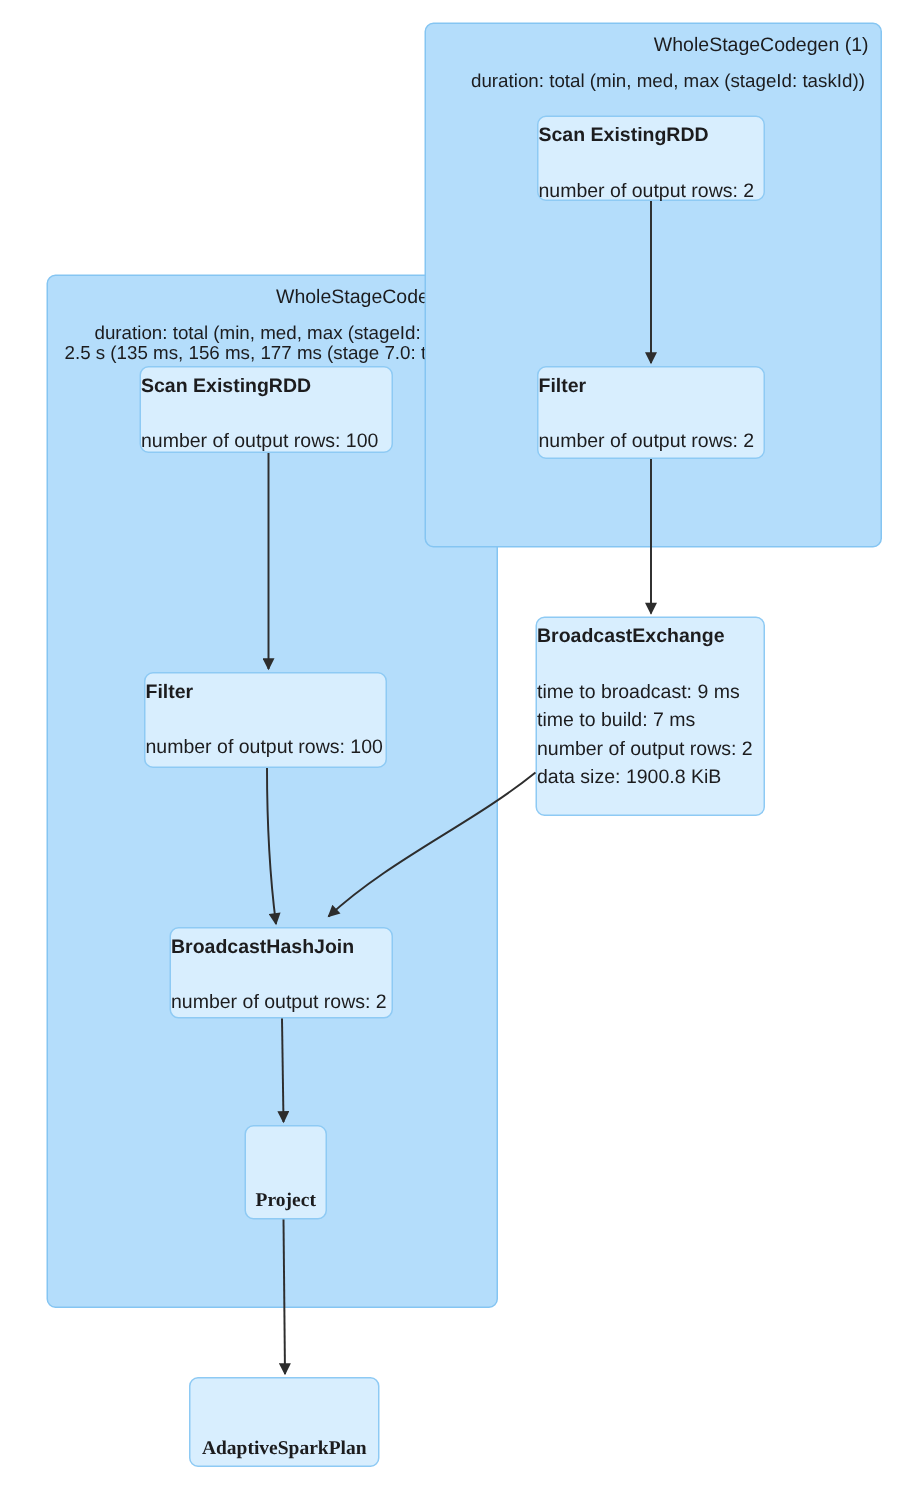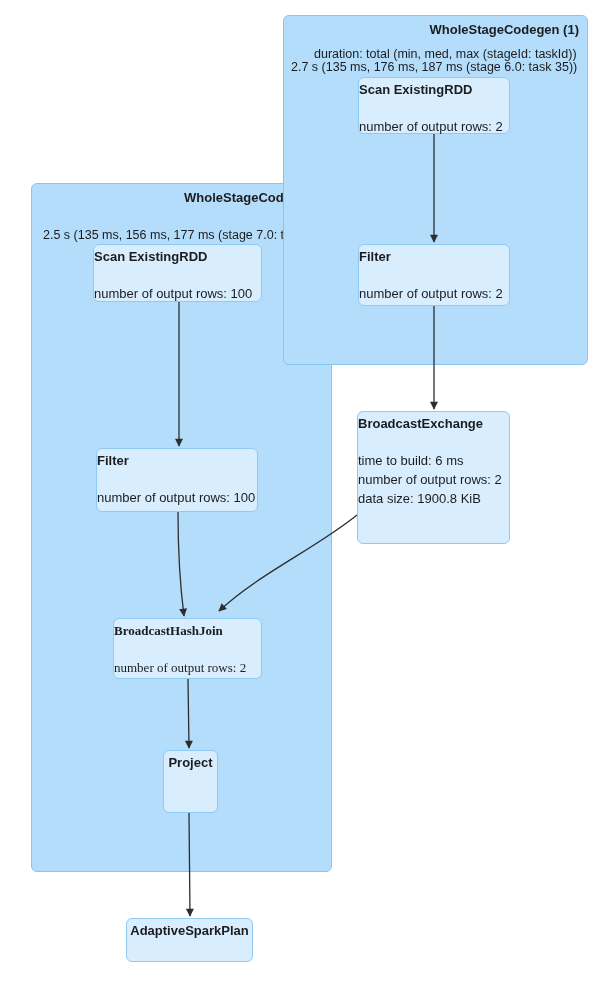--- a/index.html
+++ b/index.html
@@ -27,21 +27,21 @@
     position: absolute;
     background: var(--cluster-fill);
     border: 1px solid var(--cluster-border);
     border-radius: 6px;
   }
   #cluster-codegen2 { left: 31px; top: 183px; width: 301px; height: 689px; z-index: 1; }
   #cluster-codegen1 { left: 283px; top: 15px; width: 305px; height: 350px; z-index: 2; }
   .cluster-title {
     position: absolute;
     font-size: 13px;
-    font-weight: bold;
+    font-weight: normal;
     white-space: nowrap;
     line-height: 15px;
   }
   #cluster-codegen1 .cluster-title { top: 6px; right: 8px; }
   #cluster-codegen2 .cluster-title { top: 6px; left: 152px; }
   .cluster-duration {
     position: absolute;
     font-size: 12.5px;
     white-space: nowrap;
     line-height: 13px;
@@ -61,27 +61,28 @@
     white-space: nowrap;
   }
   .node-title { font-size: 13px; font-weight: bold; line-height: 15px; }
   .node-metrics { margin-top: 20px; }
   .metric { font-size: 13px; line-height: 19px; }
   #n-scan1   { left: 358px; top: 77px;  width: 152px; height: 57px; }
   #n-filter1 { left: 358px; top: 244px; width: 152px; height: 62px; }
   #n-be      { left: 357px; top: 411px; width: 153px; height: 133px; }
   #n-scan2   { left: 93px;  top: 244px; width: 169px; height: 58px; }
   #n-filter2 { left: 96px;  top: 448px; width: 162px; height: 64px; }
-  #n-bhj     { left: 113px; top: 618px; width: 149px; height: 61px; font-family: Liberation Serif, serif; }
+  #n-bhj     { left: 113px; top: 618px; width: 149px; height: 61px; }
   #n-project { left: 163px; top: 750px; width: 55px;  height: 63px; }
-  #n-asp     { left: 126px; top: 918px; width: 127px; height: 44px; }
+  #n-asp     { left: 126px; top: 918px; width: 127px; height: 60px; }
   .node.center {
     display: flex;
-    align-items: flex-start;
+    align-items: flex-end;
     justify-content: center;
+    font-family: Liberation Serif, serif;
   }
   .node.center .node-title { line-height: 16px; }
   
   #edges {
     position: absolute;
     left: 0; top: 0;
     width: 614px; height: 997px;
     z-index: 10;
     pointer-events: none;
   }
@@ -92,47 +93,48 @@
   }
   #edges .arrowhead { fill: var(--edge); }
 </style>
 </head>
 <body>
 
 <div class="stage">
 
   <div class="cluster" id="cluster-codegen2">
     <div class="cluster-title">WholeStageCodege</div>
+    <div class="cluster-duration dur1">duration: total (min, med, max (stageId:</div>
     <div class="cluster-duration dur2">2.5 s (135 ms, 156 ms, 177 ms (stage 7.0: t</div>
   </div>
 
   <div class="cluster" id="cluster-codegen1">
     <div class="cluster-title">WholeStageCodegen (1)</div>
     <div class="cluster-duration dur1">duration: total (min, med, max (stageId: taskId))</div>
-    <div class="cluster-duration dur2">2.7 s (135 ms, 176 ms, 187 ms (stage 6.0: task 35))</div>
   </div>
 
   <div class="node" id="n-scan1">
     <div class="node-title">Scan ExistingRDD</div>
     <div class="node-metrics">
       <div class="metric">number of output rows: 2</div>
     </div>
   </div>
 
   <div class="node" id="n-filter1">
     <div class="node-title">Filter</div>
     <div class="node-metrics">
       <div class="metric">number of output rows: 2</div>
     </div>
   </div>
 
   <div class="node" id="n-be">
     <div class="node-title">BroadcastExchange</div>
     <div class="node-metrics">
-      <div class="metric">time to build: 6 ms</div>
+      <div class="metric">time to broadcast: 9 ms</div>
+      <div class="metric">time to build: 7 ms</div>
       <div class="metric">number of output rows: 2</div>
       <div class="metric">data size: 1900.8 KiB</div>
     </div>
   </div>
 
   <div class="node" id="n-scan2">
     <div class="node-title">Scan ExistingRDD</div>
     <div class="node-metrics">
       <div class="metric">number of output rows: 100</div>
     </div>

